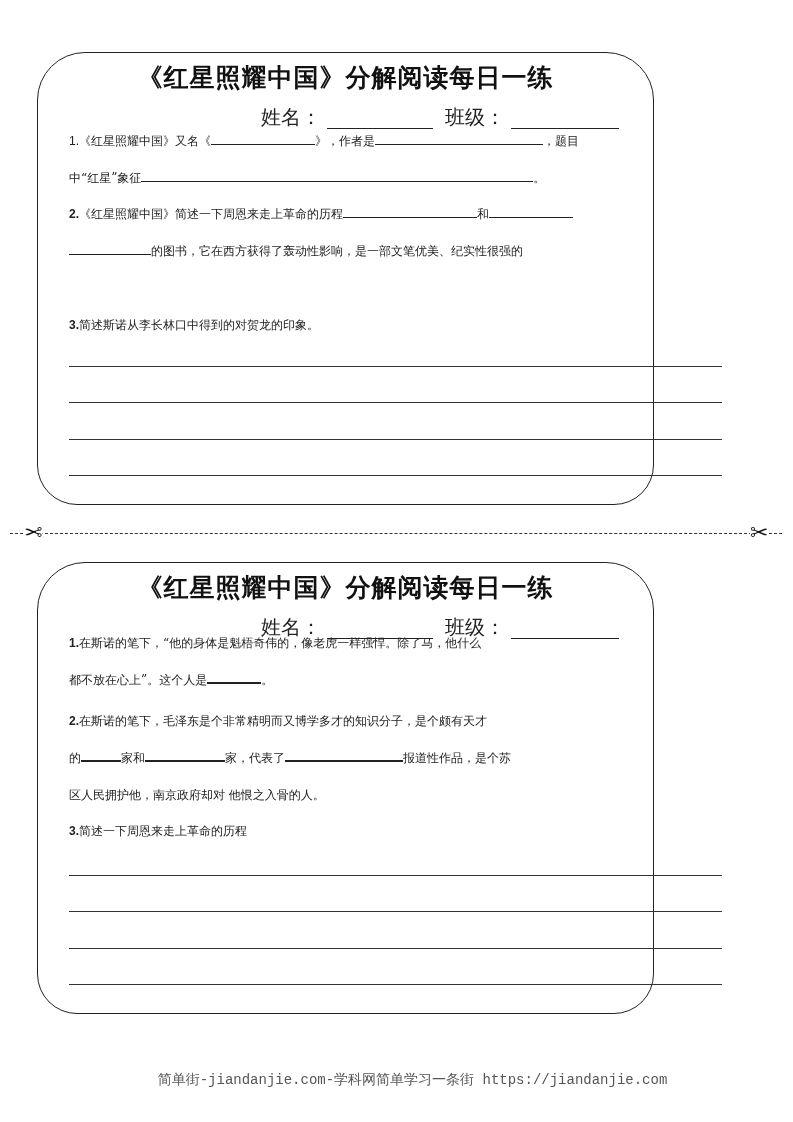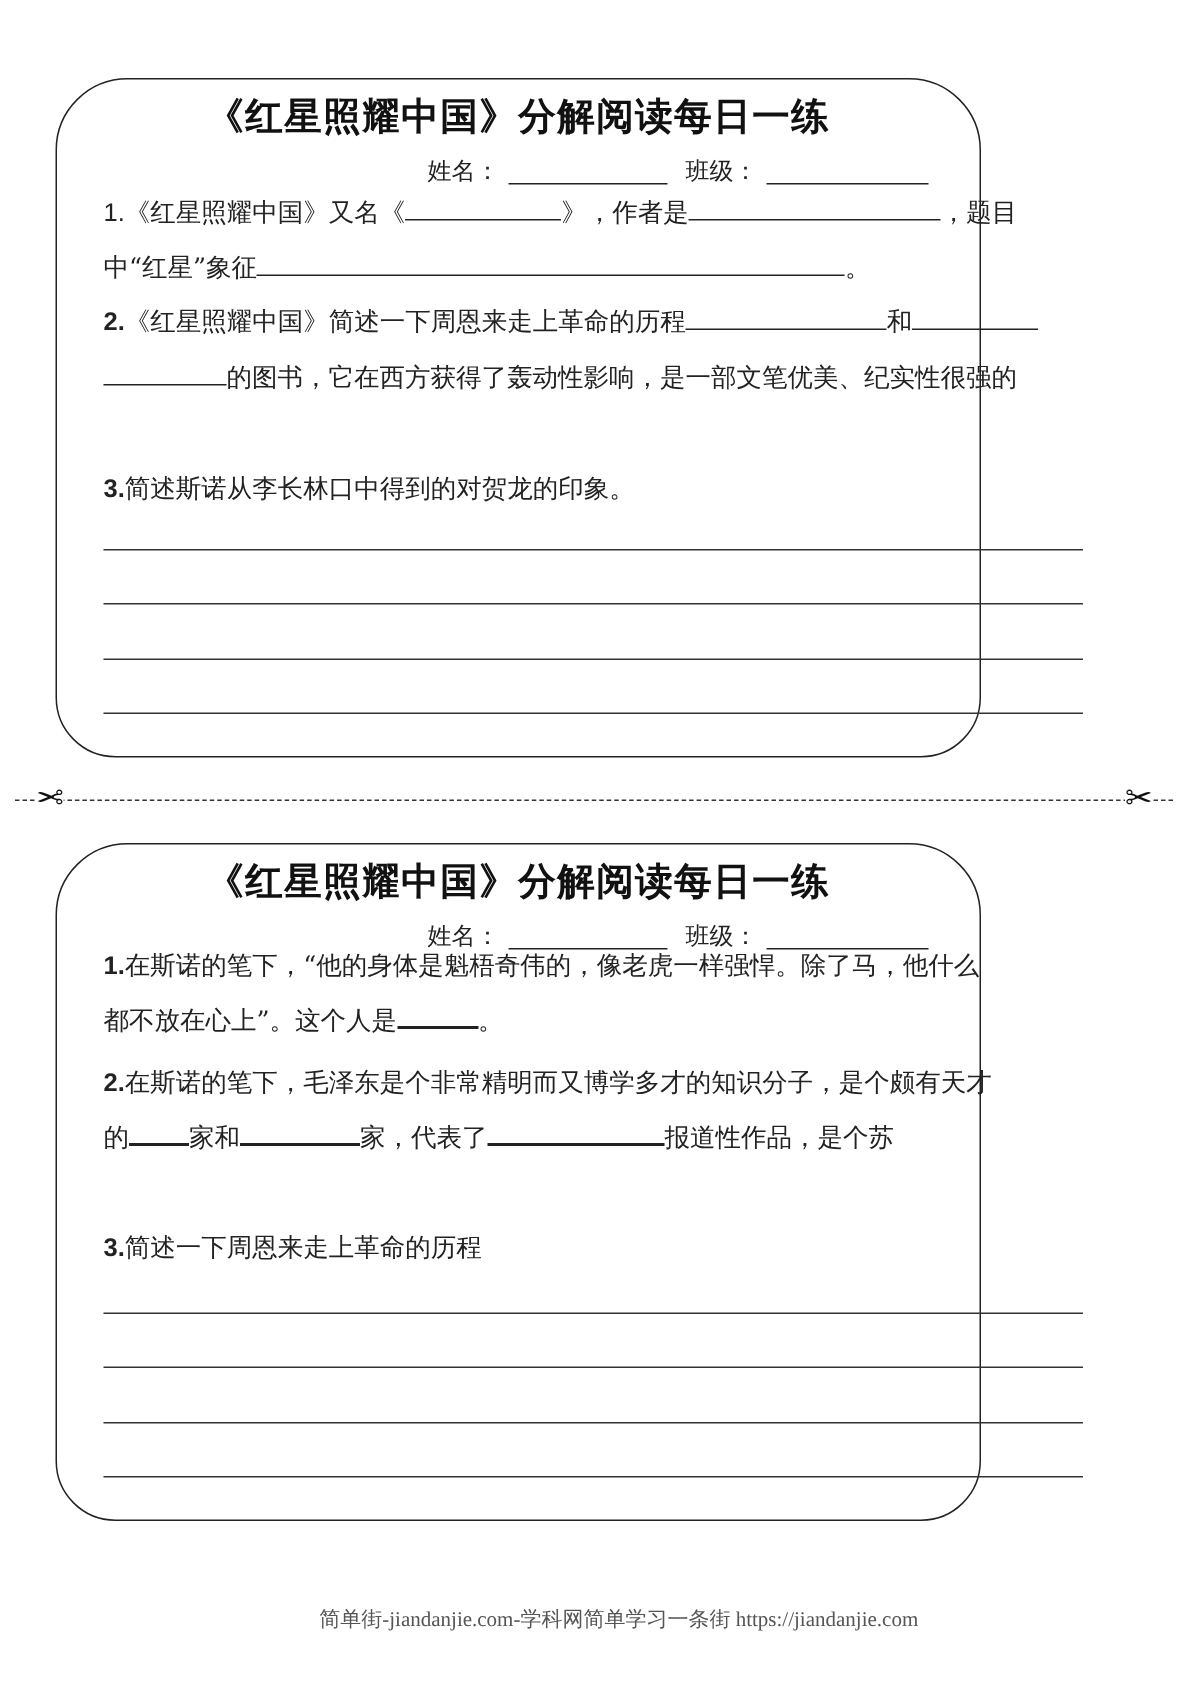--- a/index.html
+++ b/index.html
@@ -4,35 +4,35 @@
 <style>
   html, body { margin:0; padding:0; background:#ffffff; }
   body { width:793px; height:1122px; position:relative; overflow:hidden;
          font-family:"DejaVu Serif", "Liberation Serif", serif; color:#1a1a1a; }
   .card { position:absolute; left:37px; width:617px; border:1.5px solid #222;
           border-radius:48px 48px 40px 40px; box-sizing:border-box; background:#fff; }
   .card.top { top:52px; height:453px; }
   .card.bottom { top:562px; height:452px; }
   .title { position:absolute; top:8px; left:0; right:0; text-align:center;
            font-size:25px; font-weight:bold; letter-spacing:1px; color:#111; }
-  .namerow { position:absolute; top:51px; right:34px; font-size:16px; color:#222; display:flex; align-items:flex-end; }
+  .namerow { position:absolute; top:51px; right:34px; font-size:20px; color:#222; display:flex; align-items:flex-end; }
   .namerow .blank { display:inline-block; border-bottom:1px solid #222; height:16px; margin:0 12px 2px 6px; }
   .namerow .blank.n { width:106px; }
   .namerow .blank.c { width:108px; margin-right:0; }
-  .q { position:absolute; left:31px; width:656px; font-size:17px; line-height:37px; color:#222; }
+  .q { position:absolute; left:31px; width:656px; font-size:12px; line-height:37px; color:#222; }
   .q .u { display:inline-block; border-bottom:1px solid #222; height:14px; vertical-align:baseline; }
   .num { font-family:"Liberation Sans", sans-serif; font-weight:bold; }
   .num.plain { font-weight:normal; }
   .ruled { position:absolute; left:31px; width:653px; height:0; border-top:1px solid #333; }
   .cut { position:absolute; top:533px; left:10px; width:772px; height:0; border-top:1px dashed #333; }
   .scissor { position:absolute; top:522px; font-size:22px; line-height:22px; background:#fff; color:#111; }
   .scissor.l { left:24px; transform:scaleX(-1); }
   .scissor.r { left:750px; }
   .footer { position:absolute; top:1071px; left:0; right:0; text-align:center;
-            font-family:Liberation Serif, serif; font-size:14px; color:#555;margin-left:32px; }
+            font-family:Liberation Mono, monospace; font-size:14px; color:#555;margin-left:32px; }
 </style>
 </head>
 <body>
 
 <div class="card top">
   <div class="title">《红星照耀中国》分解阅读每日一练</div>
   <div class="namerow">
     <span>姓名：</span>
     <span class="blank n"></span>
     <span>班级：</span>
@@ -73,20 +73,21 @@
   </div>
 
   <div class="q" style="top:62px;">
     <span class="num">1.</span><span>在斯诺的笔下，“他的身体是魁梧奇伟的，像老虎一样强悍。除了马，他什么</span><br>
     <span>都不放在心上”。这个人是</span><span class="u" style="width:54px;border-bottom-width:2px;"></span><span>。</span>
   </div>
 
   <div class="q" style="top:140px;">
     <span class="num">2.</span><span>在斯诺的笔下，毛泽东是个非常精明而又博学多才的知识分子，是个颇有天才</span><br>
     <span>的</span><span class="u" style="width:40px;border-bottom-width:2px;"></span><span>家和</span><span class="u" style="width:80px;border-bottom-width:2px;"></span><span>家，代表了</span><span class="u" style="width:118px;border-bottom-width:2px;"></span><span>报道性作品，是个苏</span><br>
+    <span>区人民拥护他，南京政府却对 他恨之入骨的人。</span>
   </div>
 
   <div class="q" style="top:250px;">
     <span class="num">3.</span><span>简述一下周恩来走上革命的历程</span>
   </div>
 
   <div class="ruled" style="top:312px;"></div>
   <div class="ruled" style="top:348px;"></div>
   <div class="ruled" style="top:385px;"></div>
   <div class="ruled" style="top:421px;"></div>

